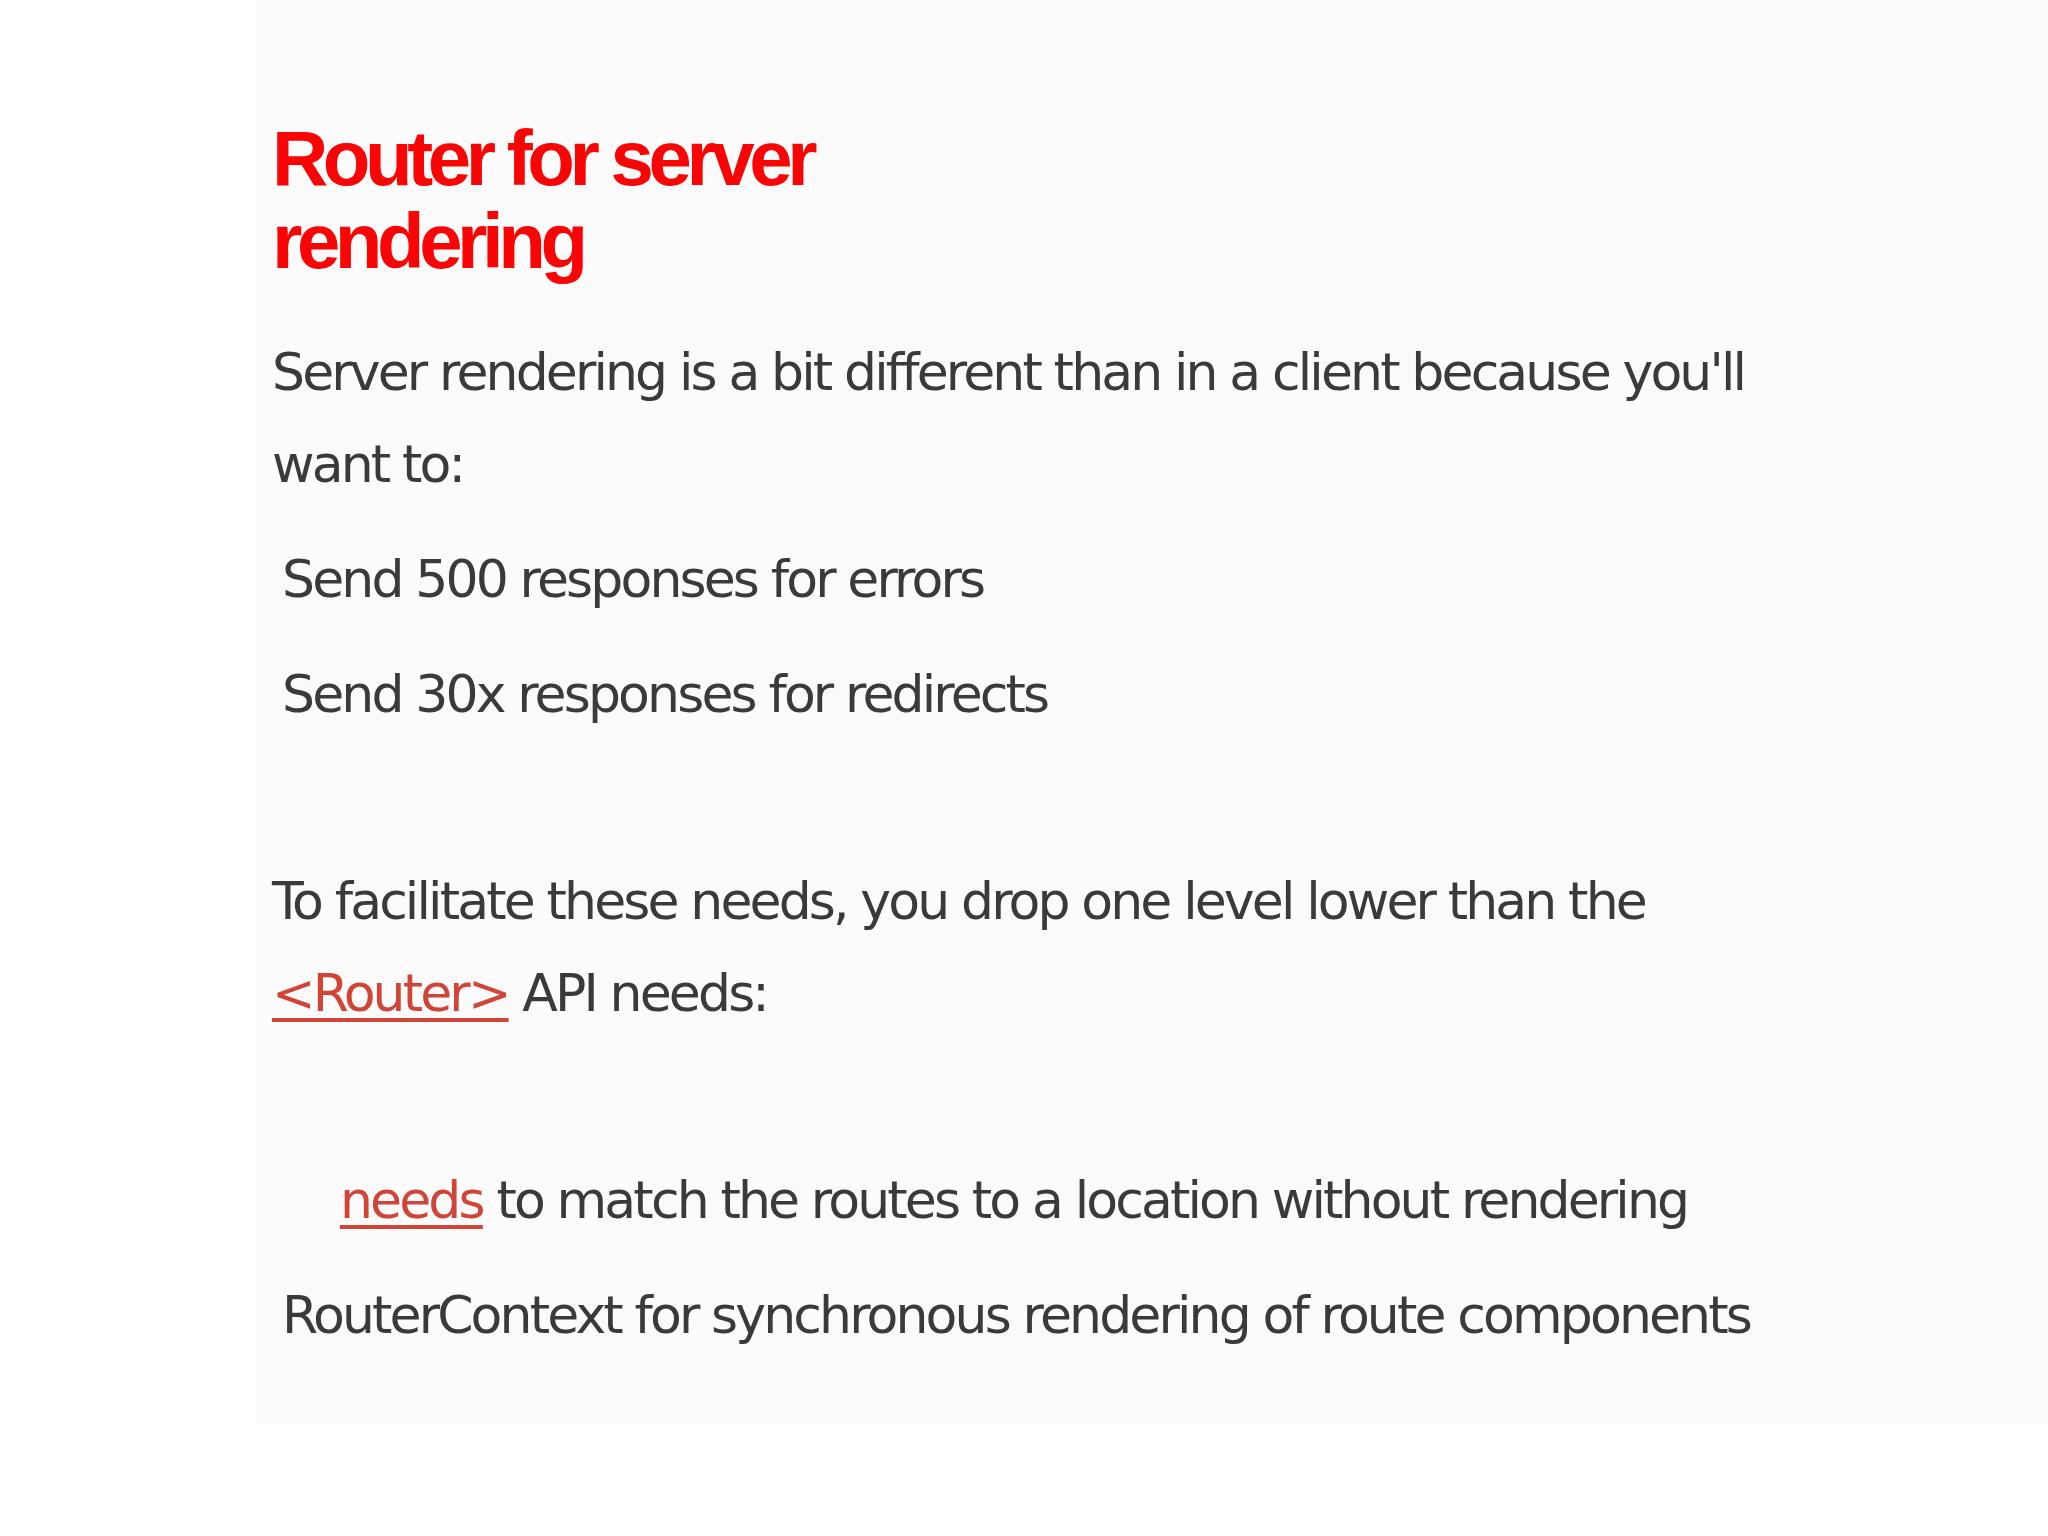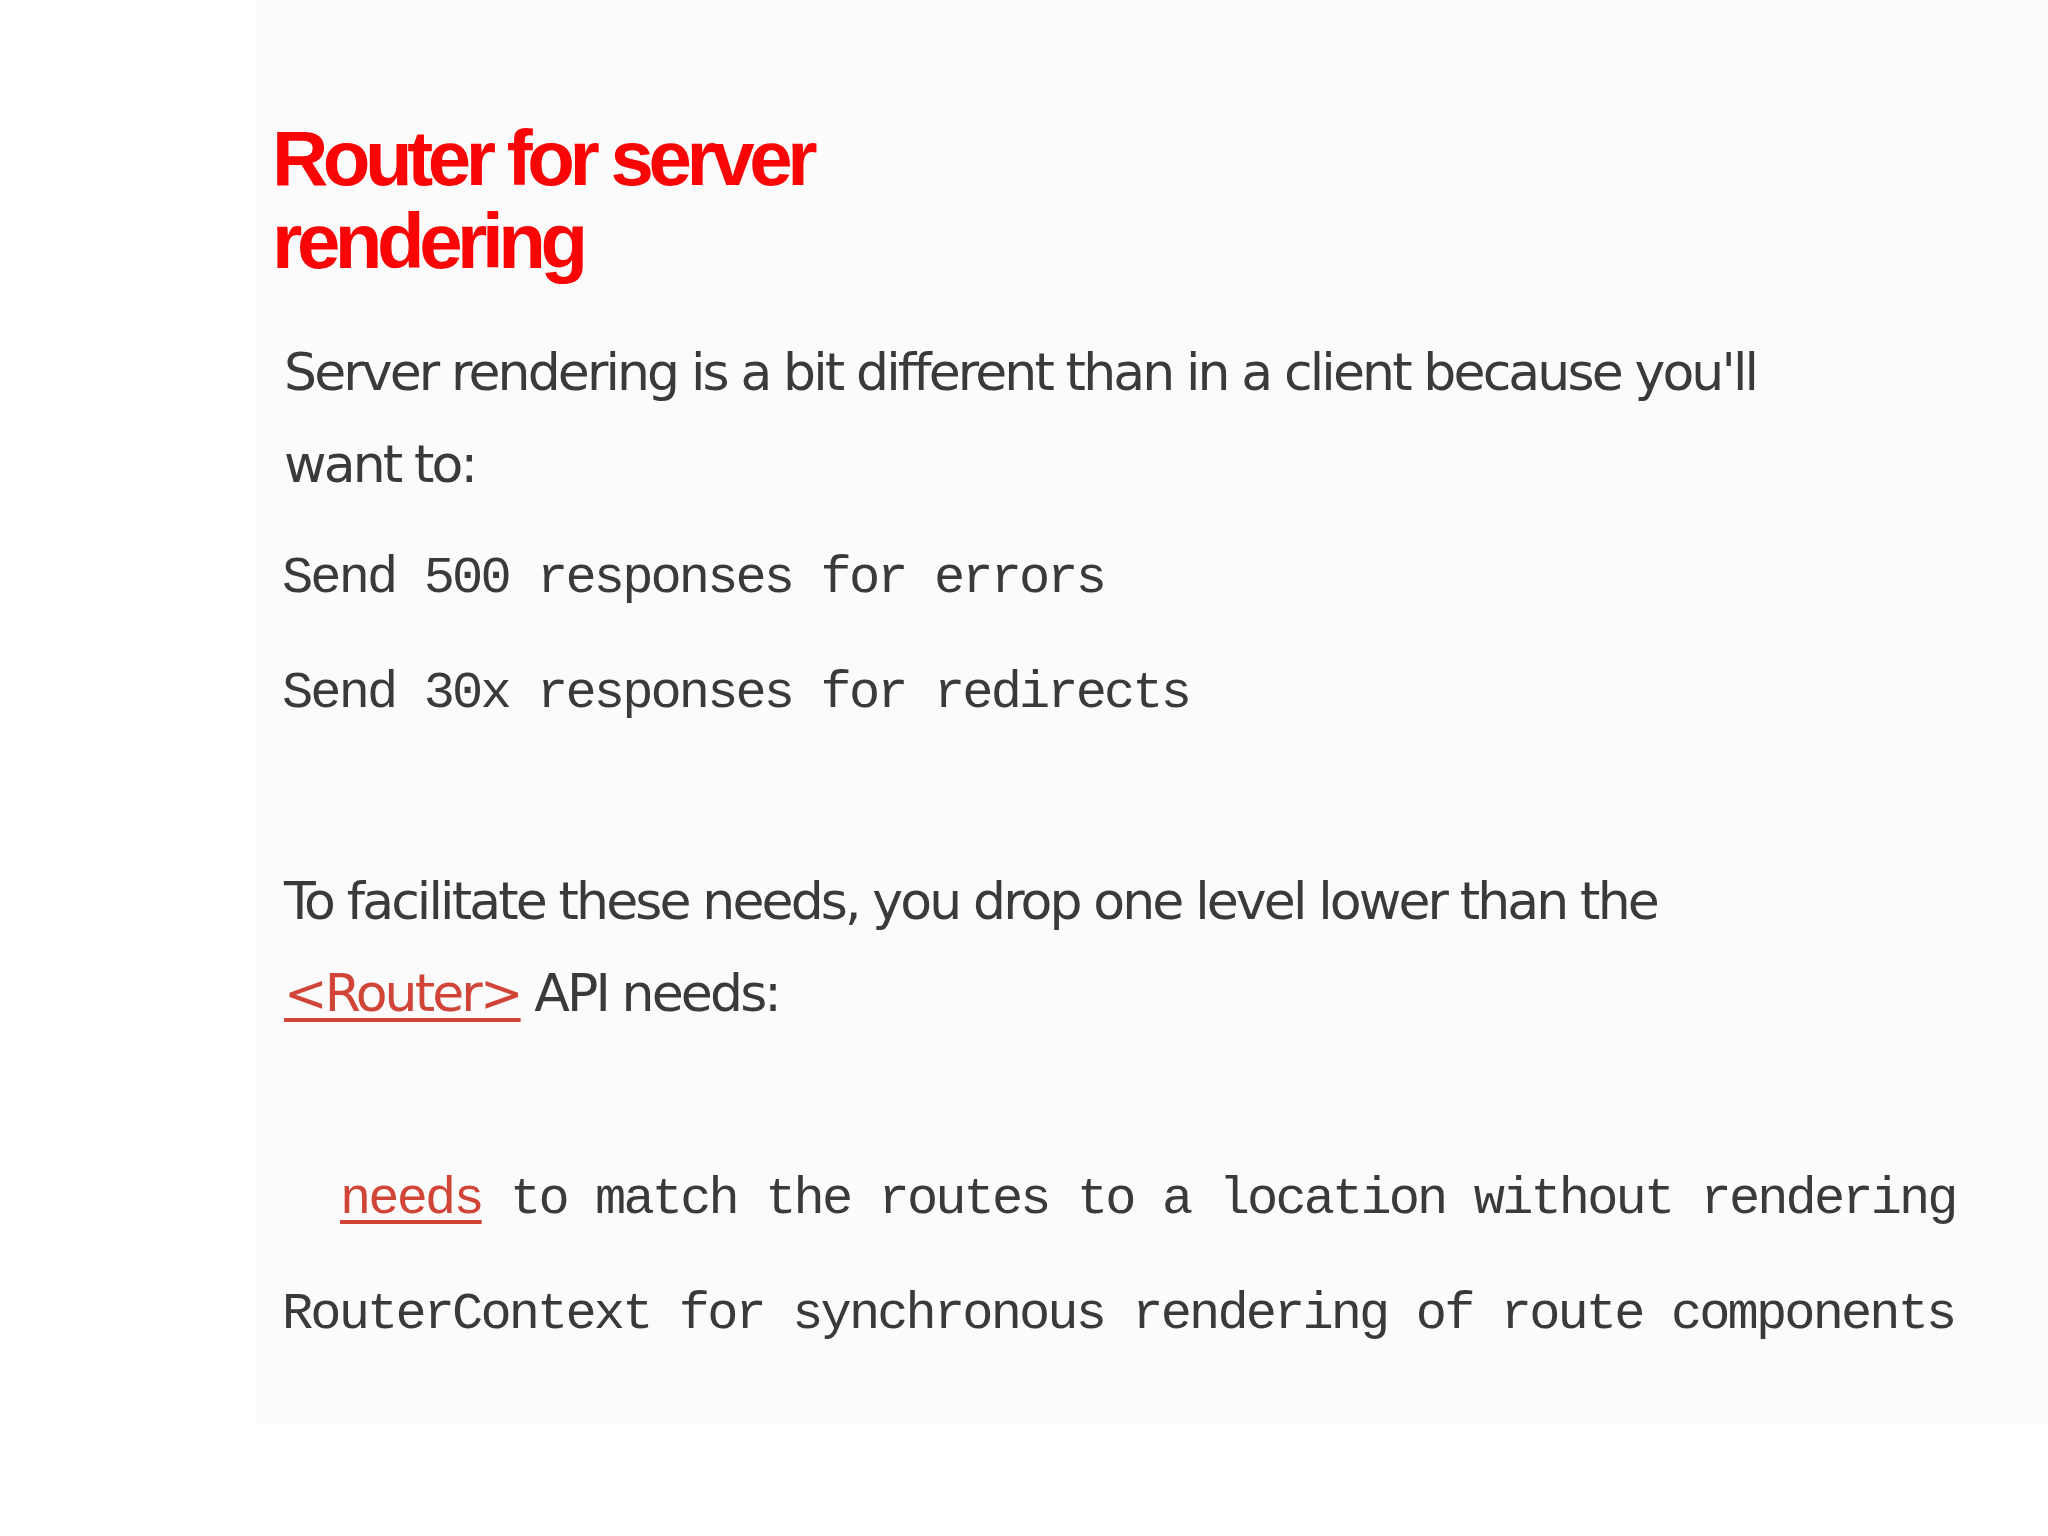--- a/index.html
+++ b/index.html
@@ -21,32 +21,31 @@
     margin: 0 0 43px 0;
     font-family: "Liberation Sans", sans-serif;
     font-weight: bold;
     font-size: 78px;
     line-height: 83px;
     letter-spacing: -0.07em;
     color: #f90505;
     white-space: pre-line;
   }
   p.body-para {
-    margin: 23px 12px;
+    margin: 23px 0;
     font-size: 52px;
     line-height: 92px;
     letter-spacing: -0.055em;
     color: #3a3a3a;
     white-space: pre-line;
   }
   ul.doc-list {
     margin: 0;
     padding: 0 0 0 68px;
     list-style: none;
-    font-family: Liberation Mono, monospace;
   }
   ul.doc-list li {
     margin: 23px 0;
     text-indent: -58px; 
     font-size: 52px;
     line-height: 92px;
     letter-spacing: -0.055em;
     color: #3a3a3a;
     white-space: pre-line;
   }

